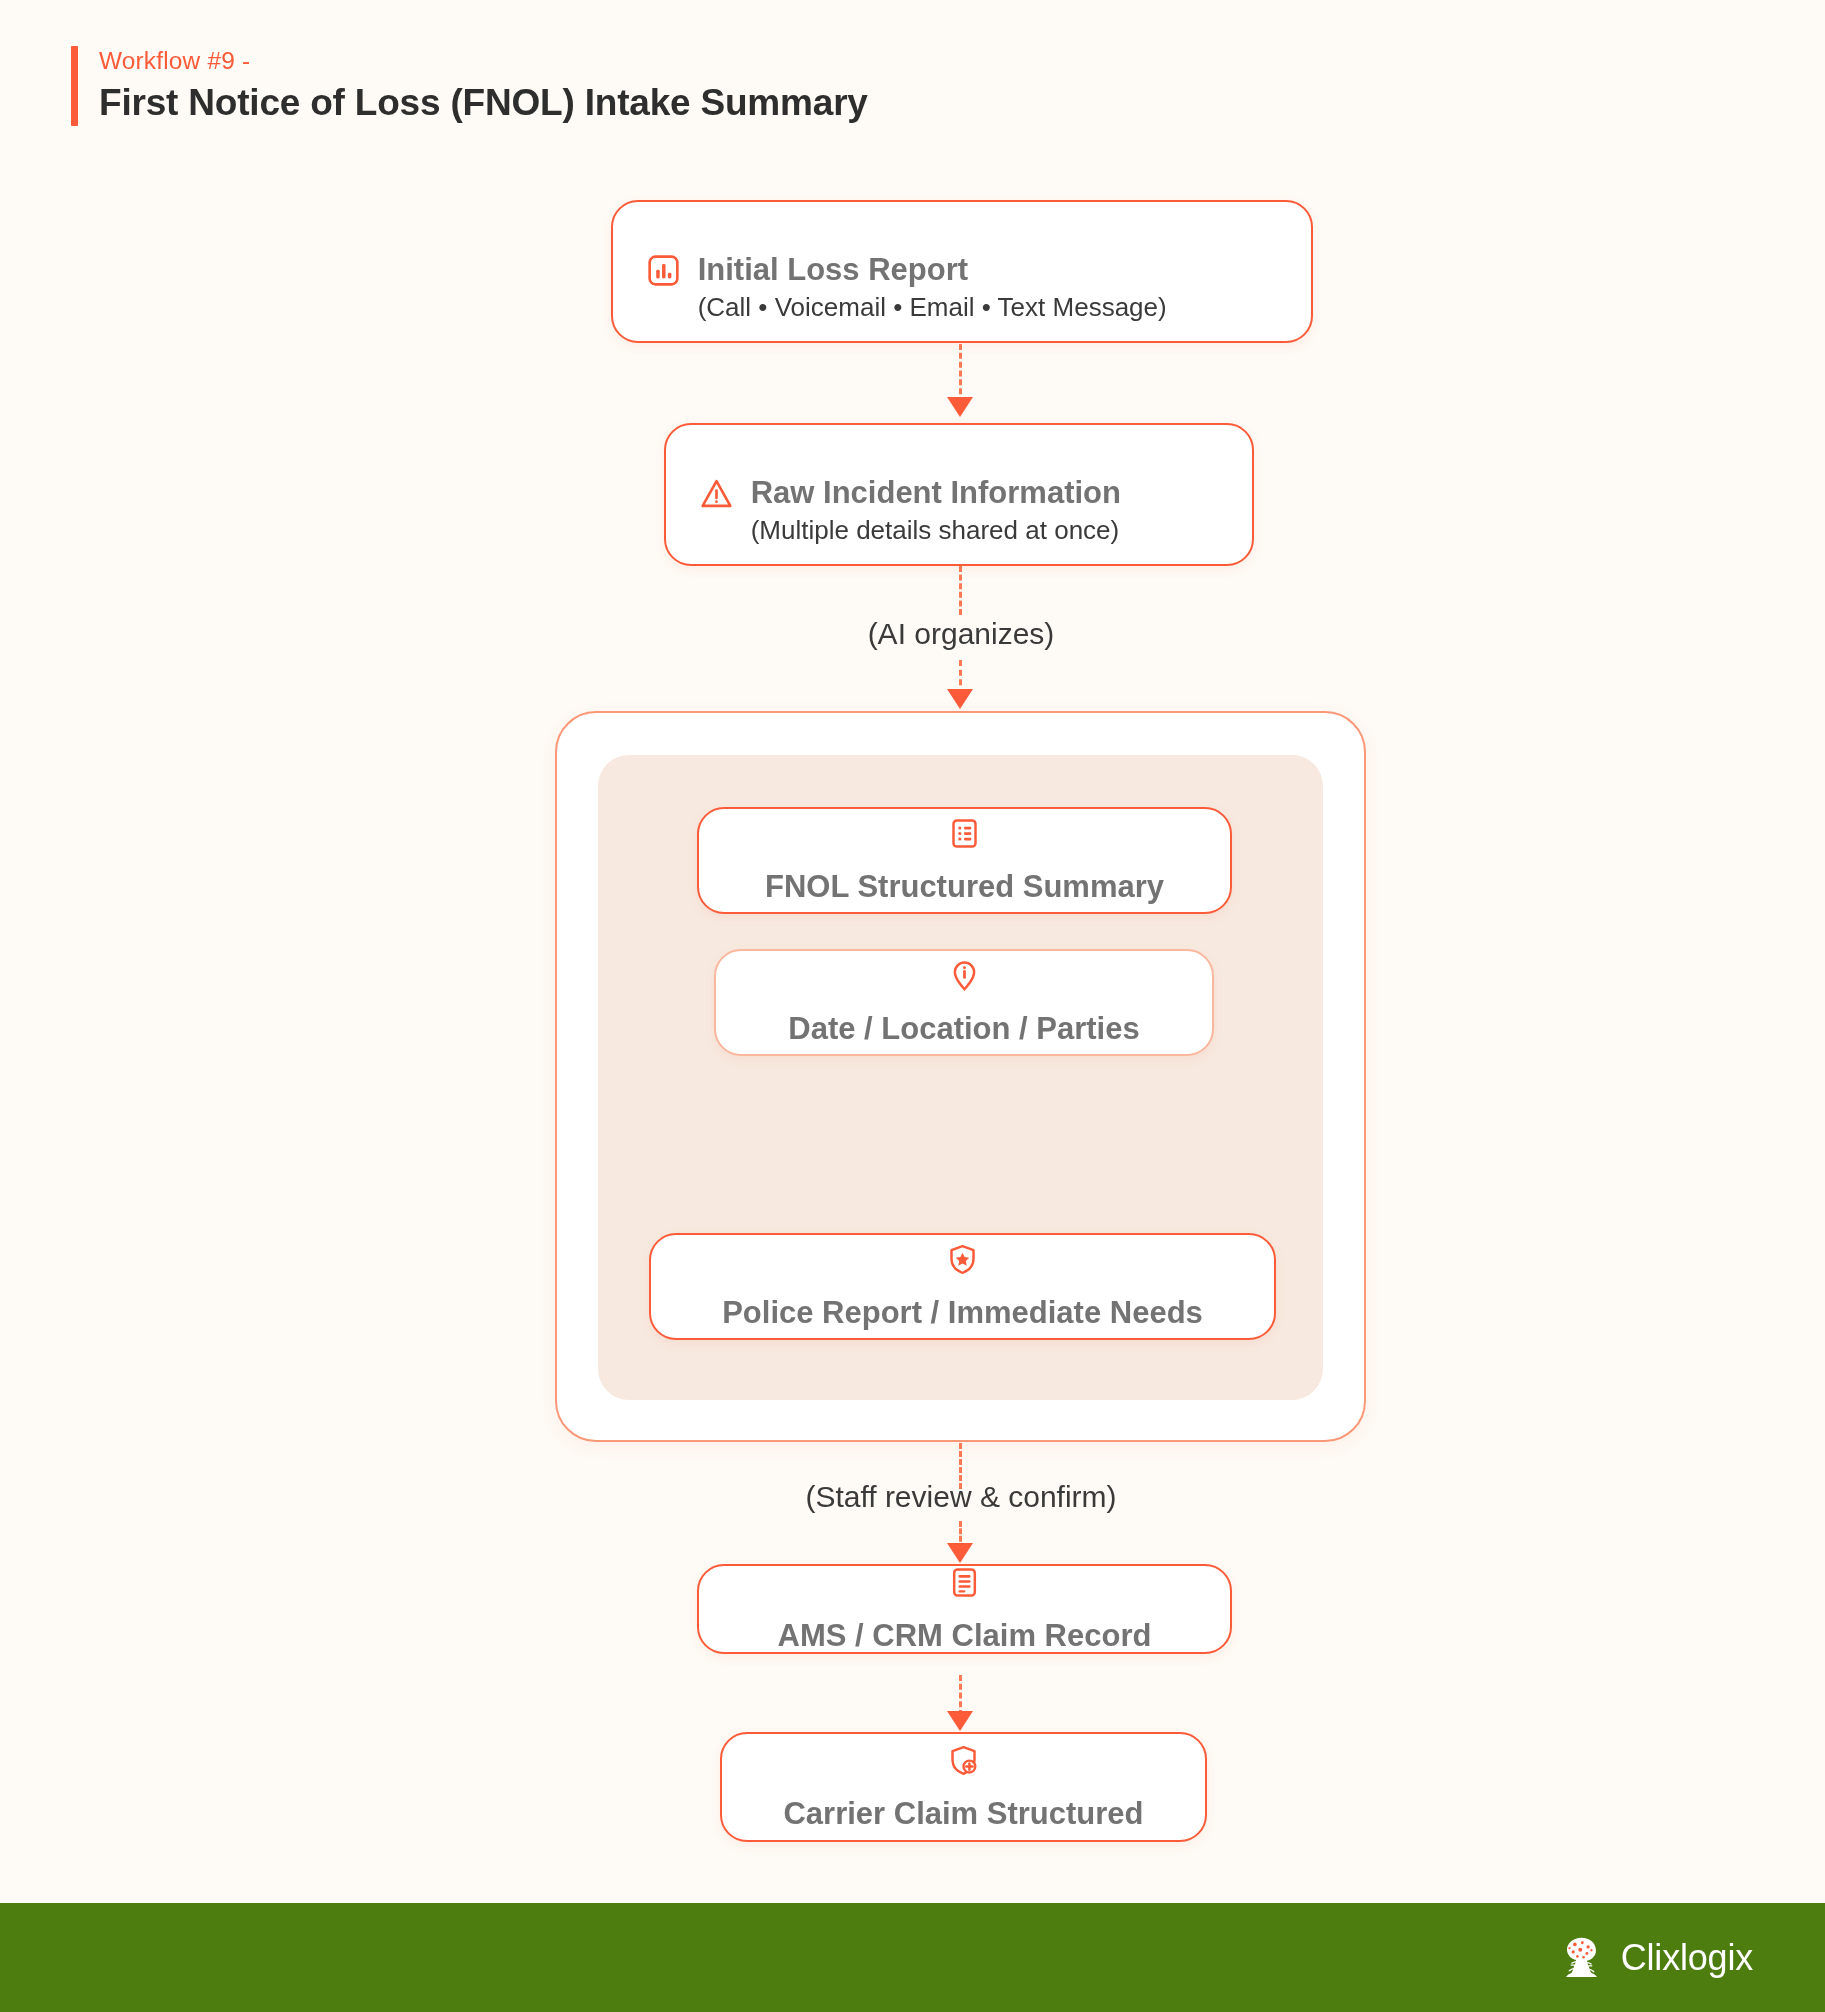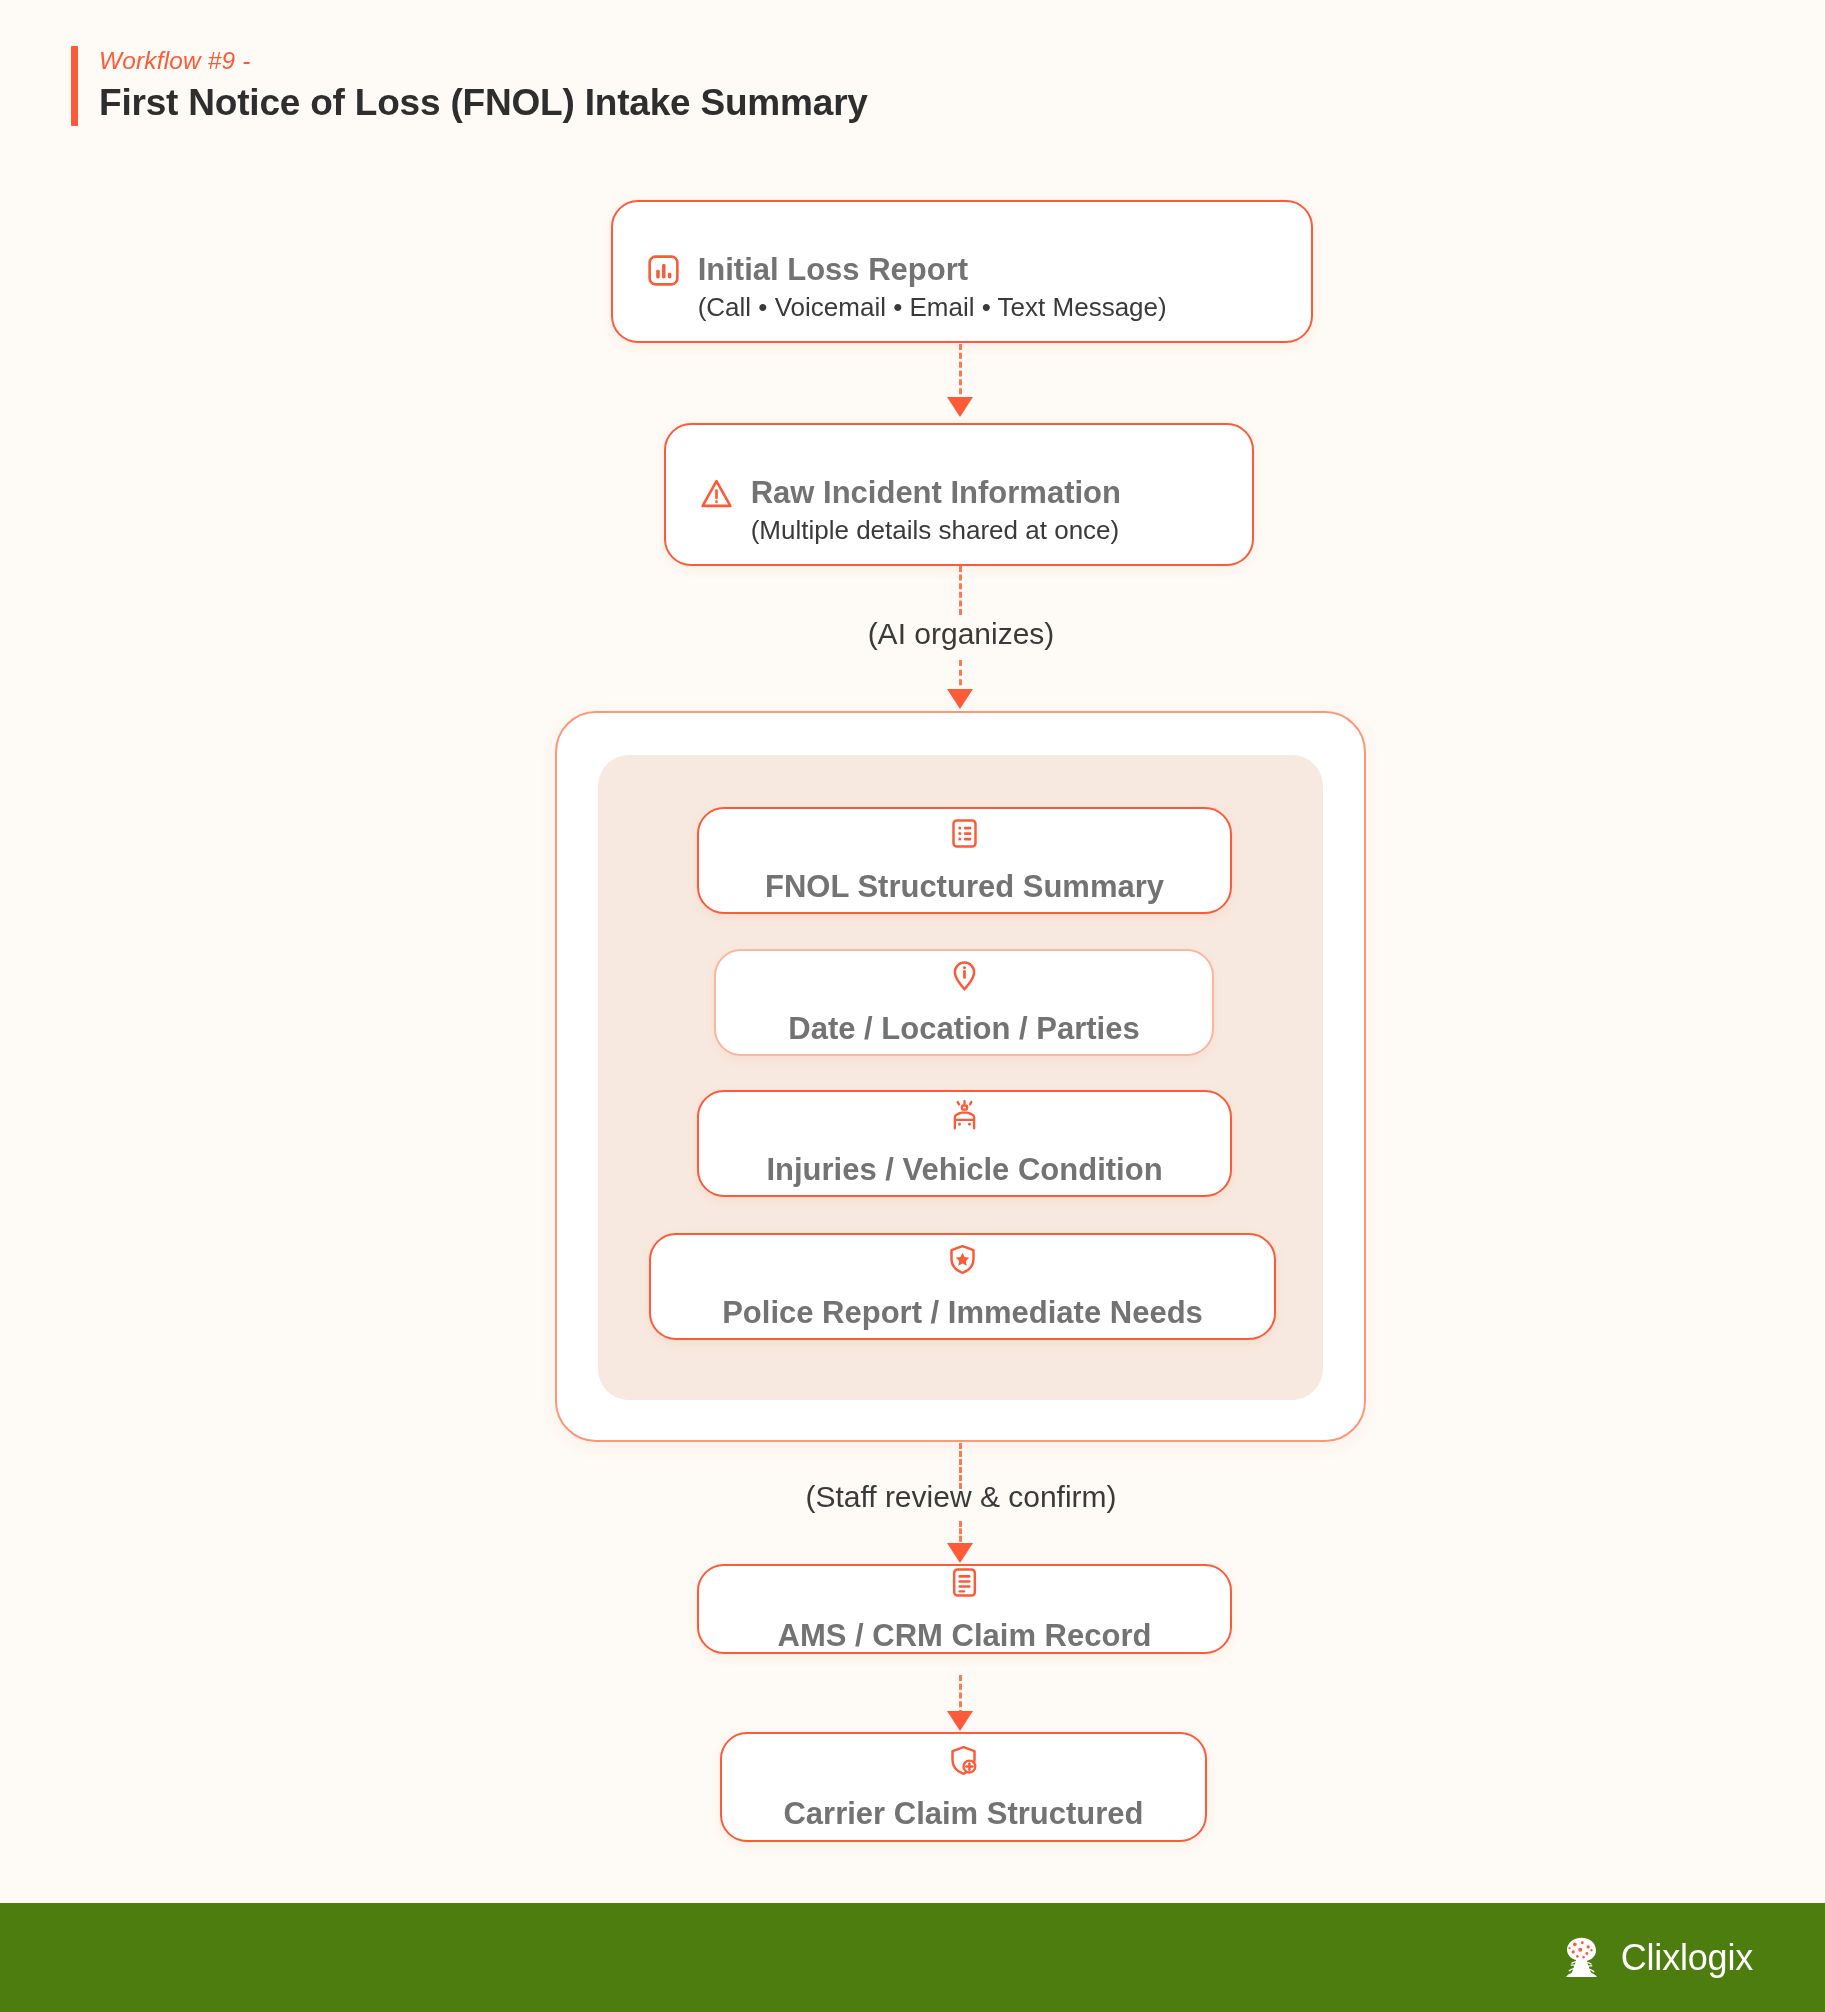--- a/index.html
+++ b/index.html
@@ -35,21 +35,20 @@
     align-self: stretch;
   }
   .header-text { display: flex; flex-direction: column; justify-content: flex-start; }
   .eyebrow {
     color: #FB5B38;
     font-size: 24.4px;
     font-weight: 400;
     letter-spacing: 0.2px;
     line-height: 1.25;
     margin-bottom: 4.7px;
-    font-style: italic;
   }
   .page-title {
     color: #2E2E2E;
     font-size: 37px;
     font-weight: 700;
     letter-spacing: -0.2px;
     line-height: 1.2;
   }
 
   
@@ -256,39 +255,20 @@
             <circle cx="12" cy="6.4" r="1.05" fill="#FB5B38" stroke="none"></circle>
             <line x1="12" y1="9" x2="12" y2="13.4" stroke-linecap="round" stroke-width="2"></line>
           </svg>
         </span>
         <span class="node-labels">
           <span class="node-title">Date / Location / Parties</span>
         </span>
       </div>
     </div>
 
-    <div class="node" style="left:697px; top:1090px; width:535px; height:107px;">
-      <div class="node-inner center">
-        <span class="node-icon">
-          <svg width="33" height="33" viewBox="0 0 24 24" fill="none" stroke="#FB5B38" stroke-width="1.7" stroke-linecap="round">
-            <line x1="8" y1="3.2" x2="7" y2="1.4"></line>
-            <line x1="12" y1="2.6" x2="12" y2="0.8"></line>
-            <line x1="16" y1="3.2" x2="17" y2="1.4"></line>
-            <rect x="10.1" y="4.0" width="3.8" height="3.0" rx="1.2"></rect>
-            <path d="M5 20.6 V12.6 a2 2 0 0 1 1.1-1.8 L9 9.4 a2 2 0 0 1 1-0.25 h4 a2 2 0 0 1 1 0.25 l2.9 1.4 A2 2 0 0 1 19 12.6 v8"></path>
-            <line x1="5.4" y1="14.4" x2="18.6" y2="14.4"></line>
-            <circle cx="8.4" cy="17.6" r="1.05" fill="#FB5B38" stroke="none"></circle>
-            <circle cx="15.6" cy="17.6" r="1.05" fill="#FB5B38" stroke="none"></circle>
-          </svg>
-        </span>
-        <span class="node-labels">
-          <span class="node-title">Injuries / Vehicle Condition</span>
-        </span>
-      </div>
-    </div>
 
     <div class="node" style="left:649px; top:1233px; width:627px; height:107px;">
       <div class="node-inner center">
         <span class="node-icon">
           <svg width="33" height="33" viewBox="0 0 24 24" fill="none" stroke="#FB5B38" stroke-width="1.8" stroke-linejoin="round">
             <path d="M12 2.3 L20 5.2 v6.4 c0 5.1-3.6 8.4-8 10.1 -4.4-1.7-8-5-8-10.1 V5.2 Z"></path>
             <path d="M12 7.1 l1.5 3.1 3.4 0.5 -2.45 2.4 0.58 3.4 -3.03-1.6 -3.03 1.6 0.58-3.4 -2.45-2.4 3.4-0.5 Z" fill="#FB5B38" stroke="none"></path>
           </svg>
         </span>
         <span class="node-labels">

